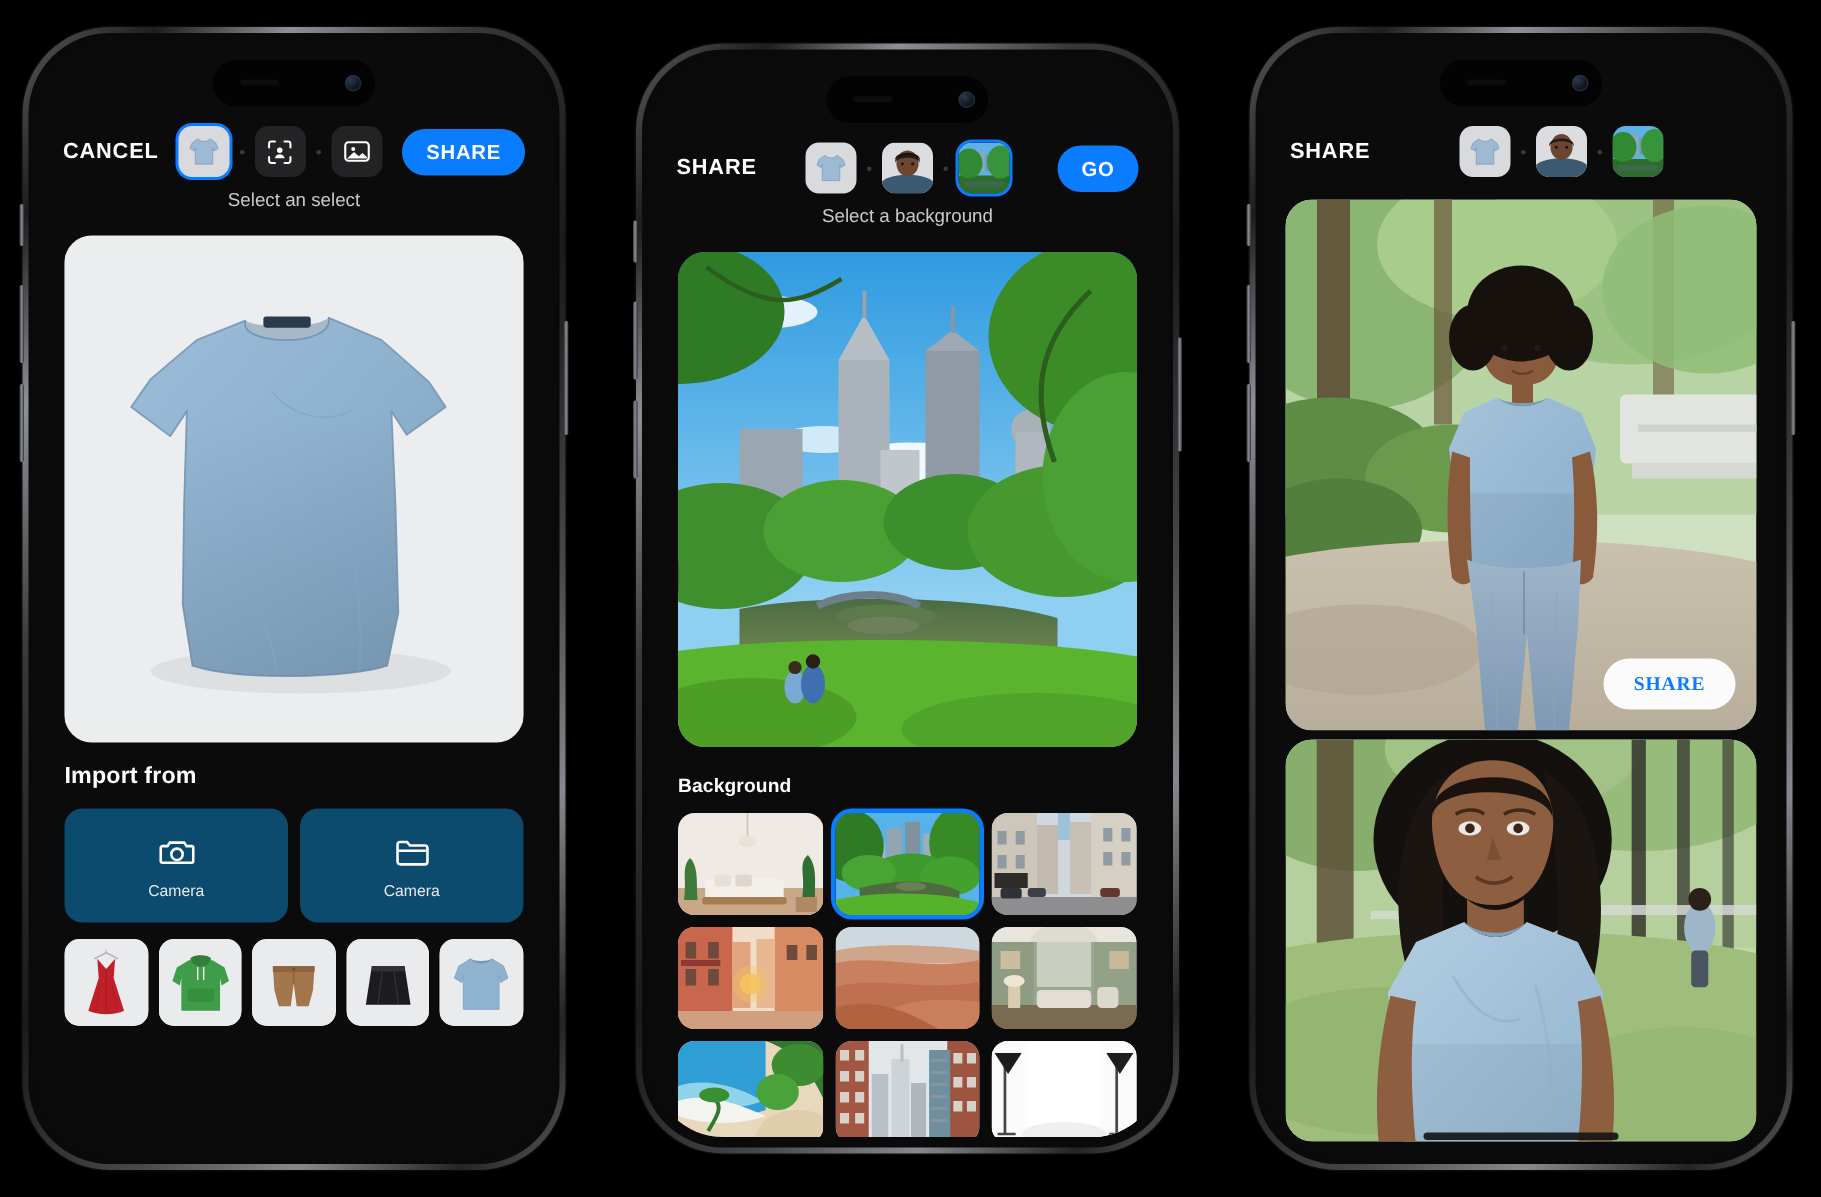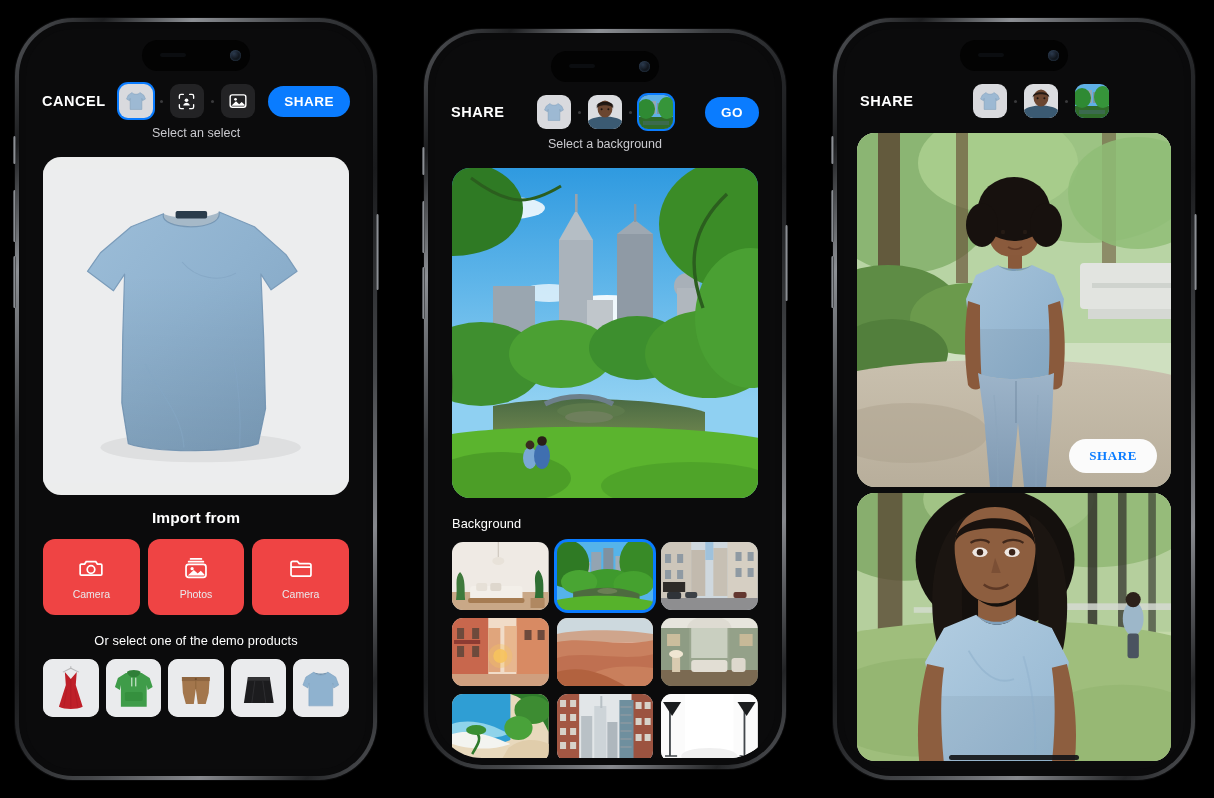--- a/index.html
+++ b/index.html
@@ -139,26 +139,26 @@
     top: 128px;
     height: 338px;
     border-radius: 18px;
     background: #eceded;
     overflow: hidden;
     z-index: 20;
   }
   .sectitle {
     color: #fff; font-size: 15.5px; font-weight: 700; letter-spacing: .1px;
   }
-  .sectitle.sm { font-size: 12.8px; font-weight: 400; }
-  .p1-body { position: absolute; left: 17px; right: 17px; top: 480px; z-index: 20; text-align: center; }
+  .sectitle.sm { font-size: 12.8px; font-weight: 700; }
+  .p1-body { position: absolute; left: 17px; right: 17px; top: 480px; z-index: 20; }
   .import-row { display: flex; gap: 8px; margin-top: 12px; }
   .import-card {
     flex: 1; height: 76px;
-    background: #ef4444;
+    background: #0c4a6e;
     border-radius: 12px;
     display: flex; flex-direction: column; align-items: center; justify-content: center;
     gap: 7px;
     cursor: pointer;
   }
   .import-card span.lbl { color: #e9e9ec; font-size: 10.5px; }
   .demo-row { display: flex; gap: 7px; margin-top: 11px; }
   .demo-item {
     flex: 1; height: 58px;
     background: #e9eaec;
@@ -307,39 +307,28 @@
 
           <div class="import-row">
             <div class="import-card">
               <svg width="26" height="26" viewBox="0 0 24 24" fill="none" stroke="#fff" stroke-width="1.6">
                 <path d="M3 8.4h3.1l1.5-2.2h8.8l1.5 2.2H21a1 1 0 0 1 1 1v8.2a1 1 0 0 1-1 1H3a1 1 0 0 1-1-1V9.4a1 1 0 0 1 1-1z"></path>
                 <circle cx="12" cy="13.4" r="3.5"></circle>
               </svg>
               <span class="lbl">Camera</span>
             </div>
             <div class="import-card">
-              <svg width="26" height="26" viewBox="0 0 24 24">
-                <path d="M7 3.6h10" stroke="#fff" stroke-width="1.6" stroke-linecap="round"></path>
-                <path d="M5.2 6.2h13.6" stroke="#fff" stroke-width="1.6" stroke-linecap="round"></path>
-                <rect x="2.8" y="8.6" width="18.4" height="12" rx="2.4" fill="none" stroke="#fff" stroke-width="1.6"></rect>
-                <circle cx="8.4" cy="12.6" r="1.5" fill="#fff"></circle>
-                <path d="M4.4 19 L10 13.8 L13.6 17 L16.4 14.6 L19.8 18 L19.8 19 Z" fill="#fff"></path>
-              </svg>
-              <span class="lbl">Photos</span>
-            </div>
-            <div class="import-card">
               <svg width="26" height="26" viewBox="0 0 24 24" fill="none" stroke="#fff" stroke-width="1.6">
                 <path d="M2.8 7.4a1.6 1.6 0 0 1 1.6-1.6h4.2l1.8 2.2h9.2a1.6 1.6 0 0 1 1.6 1.6v8.4a1.6 1.6 0 0 1-1.6 1.6H4.4a1.6 1.6 0 0 1-1.6-1.6z"></path>
                 <path d="M2.8 11.2h18.4"></path>
               </svg>
               <span class="lbl">Camera</span>
             </div>
           </div>
 
-          <div class="sectitle sm" style="margin-top:18px">Or select one of the demo products</div>
 
           <div class="demo-row">
             <div class="demo-item">
               <svg width="100%" height="100%" viewBox="0 0 56 58">
                 <rect width="56" height="58" fill="#eaebed"></rect>
                 <path d="M20 13 L28 9 L36 13" fill="none" stroke="#b9b9bb" stroke-width="1.1"></path>
                 <path d="M28 9 v-2" stroke="#b9b9bb" stroke-width="1"></path>
                 <path d="M22 13 L28 20 L34 13 L33 26 L40 48 C34 51, 22 51, 16 48 L23 26 Z" fill="#bf2029"></path>
                 <path d="M28 20 L28 48" stroke="#9d1720" stroke-width=".7" opacity=".6"></path>
                 <path d="M24 30 L21 48 M32 30 L35 48" stroke="#9d1720" stroke-width=".6" opacity=".5"></path>

